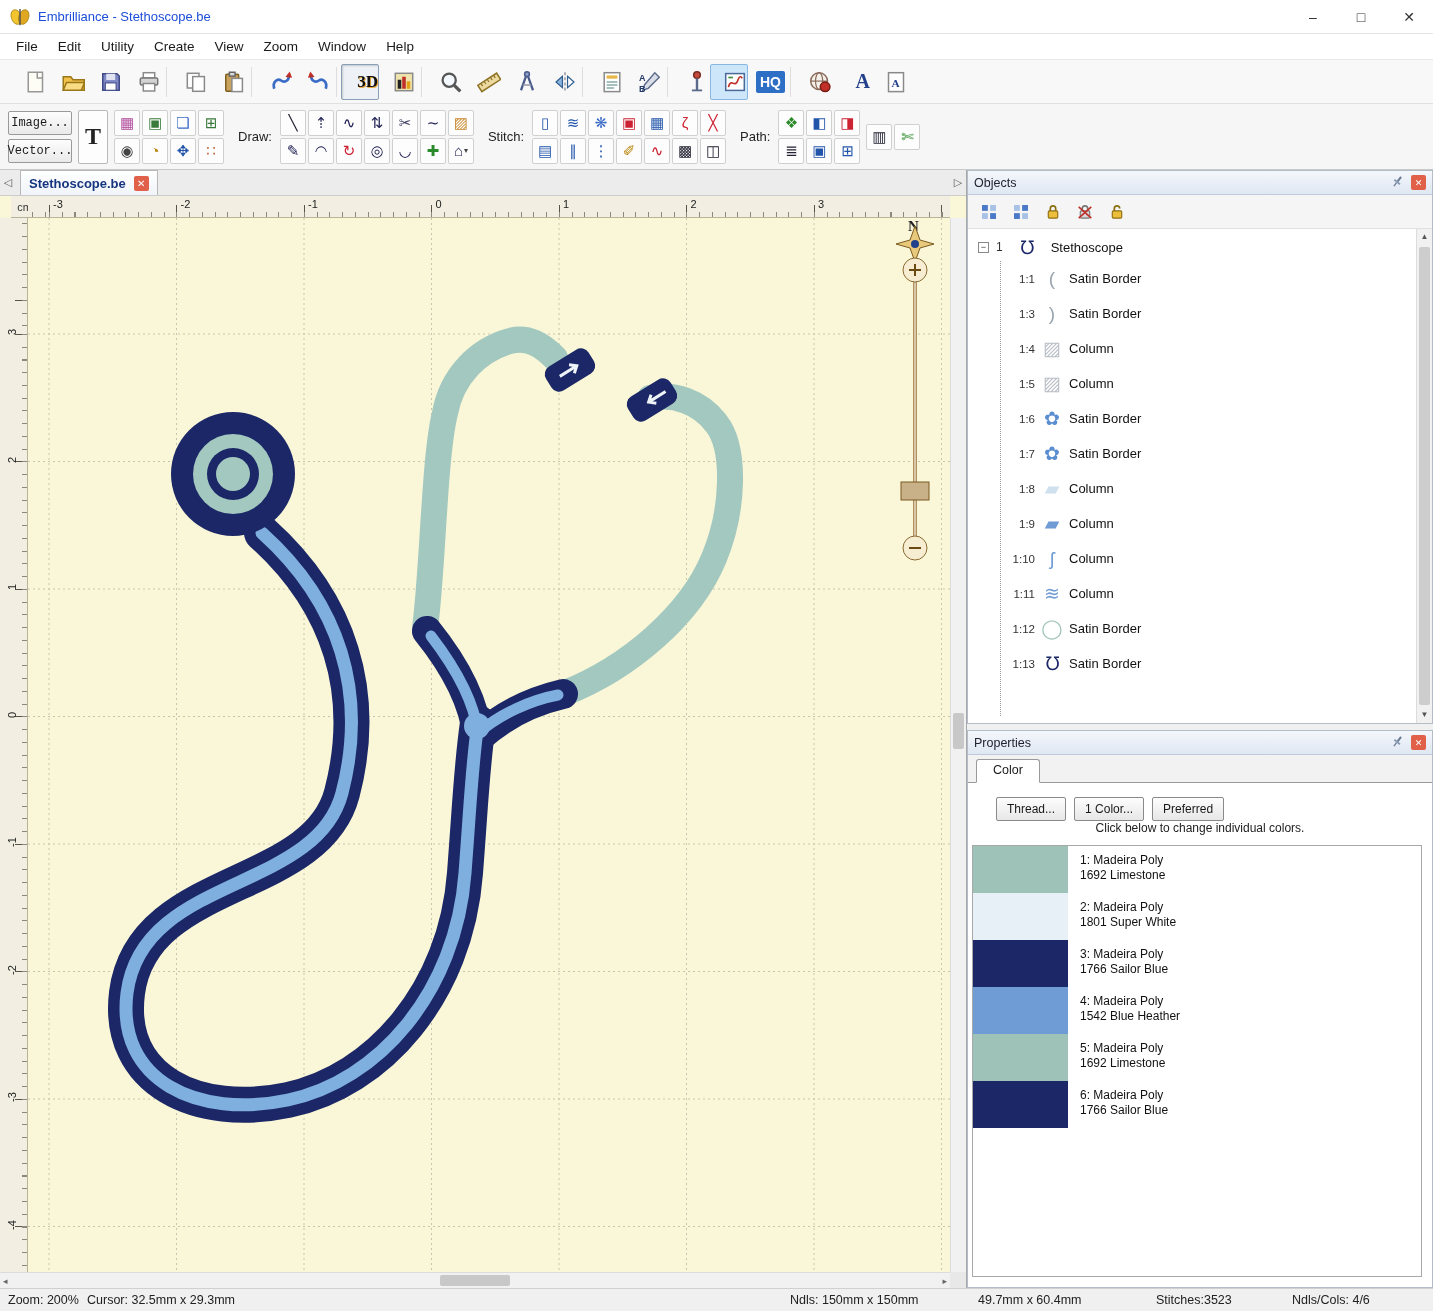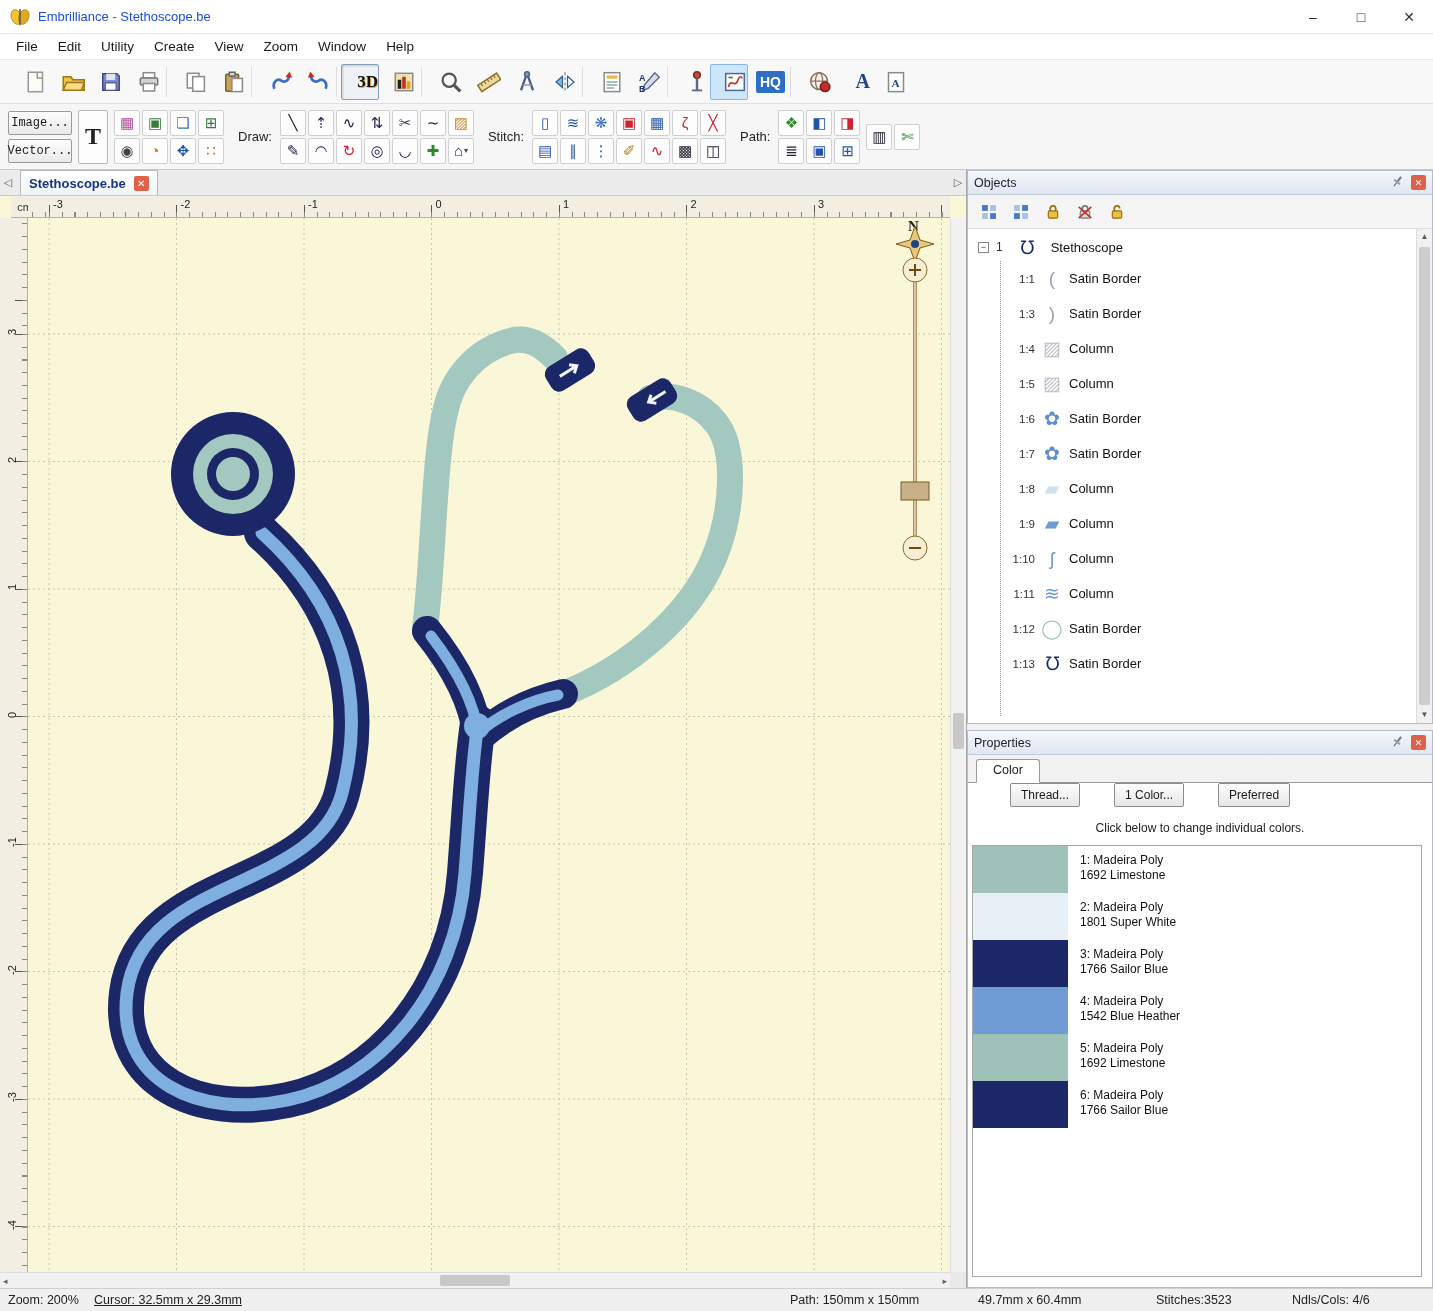--- a/index.html
+++ b/index.html
@@ -95,31 +95,31 @@
   .tree-scroll { position:absolute; right:0; top:0; bottom:0; width:16px; background:#f1f1f1; border-left:1px solid #dcdcdc; }
   .tree-scroll .thumb { position:absolute; left:2px; right:2px; top:18px; bottom:18px; background:#cdcdcd; border-radius:2px; }
   .tree-scroll .up, .tree-scroll .dn { position:absolute; left:0; right:0; height:16px; text-align:center; font-size:8px; color:#555; line-height:16px; }
   .tree-scroll .up { top:0; } .tree-scroll .dn { bottom:0; }
   .panel-gap { height:6px; }
   
   .properties { flex:1; }
   .prop-tabs { height:28px; background:#f2f2f2; display:flex; align-items:flex-end; padding-left:8px; border-bottom:1px solid #9a9a9a; }
   .prop-tab { height:24px; background:#ffffff; border:1px solid #9a9a9a; border-bottom:1px solid #ffffff; margin-bottom:-1px; padding:3px 16px 0; font-size:12.5px; border-radius:3px 3px 0 0; }
   .prop-body { flex:1; background:#ffffff; display:flex; flex-direction:column; min-height:0; }
-  .prop-buttons { height:38px; display:flex; align-items:flex-start; gap:34px; padding-left:42px; }
+  .prop-buttons { height:38px; display:flex; align-items:flex-end; gap:8px; padding-left:28px; }
   .pbtn { min-width:70px; height:24px; padding:0 10px; background:linear-gradient(#fdfdfd,#e7e7e7); border:1px solid #8a8a8a; border-radius:2px; font-size:12px; display:flex; align-items:center; justify-content:center; }
   .prop-hint { height:22px; font-size:12px; color:#222; text-align:center; }
   .color-list { flex:1; margin:2px 10px 10px 4px; border:1px solid #a8a8a8; background:#ffffff; overflow:hidden; }
   .crow { height:47px; display:flex; }
   .cswatch { width:95px; height:47px; flex:none; }
   .ctext { padding:7px 0 0 12px; font-size:12px; color:#111; line-height:15px; }
   
   .statusbar { height:23px; background:#f0f0f0; border-top:1px solid #d0d0d0; position:relative; font-size:12.5px; color:#222; }
   .statusbar span { position:absolute; top:4px; white-space:pre; }
-  .st-zoom { left:8px; } .st-cursor { left:94px;text-decoration:underline; } .st-hoop { left:790px; }
+  .st-zoom { left:8px; } .st-cursor { left:87px; } .st-hoop { left:790px; }
   .st-size { left:978px; } .st-stitches { left:1156px; } .st-ndls { left:1292px; }
 </style>
 </head>
 <body>
 
 <div class="titlebar">
   <svg class="appicon" viewBox="0 0 16 16">
     <ellipse cx="5" cy="8" rx="4" ry="6" fill="#f2c430" stroke="#a8861a" stroke-width="0.6" transform="rotate(-18 5 8)"></ellipse>
     <ellipse cx="11" cy="8" rx="4" ry="6" fill="#e0a820" stroke="#a8861a" stroke-width="0.6" transform="rotate(18 11 8)"></ellipse>
     <line x1="8" y1="1.5" x2="8" y2="14.5" stroke="#555" stroke-width="1.2"></line>
@@ -766,17 +766,17 @@
             </div>
           </div>
       </div>
     </div>
   </div>
 </div>
 
 <div class="statusbar">
   <span class="st-zoom">Zoom: 200%</span>
   <span class="st-cursor">Cursor: 32.5mm x 29.3mm</span>
-  <span class="st-hoop">Path: 150mm x 150mm</span>
+  <span class="st-hoop">Ndls: 150mm x 150mm</span>
   <span class="st-size">49.7mm x 60.4mm</span>
   <span class="st-stitches">Stitches:3523</span>
   <span class="st-ndls">Ndls/Cols: 4/6</span>
 </div>
 
 </body></html>

